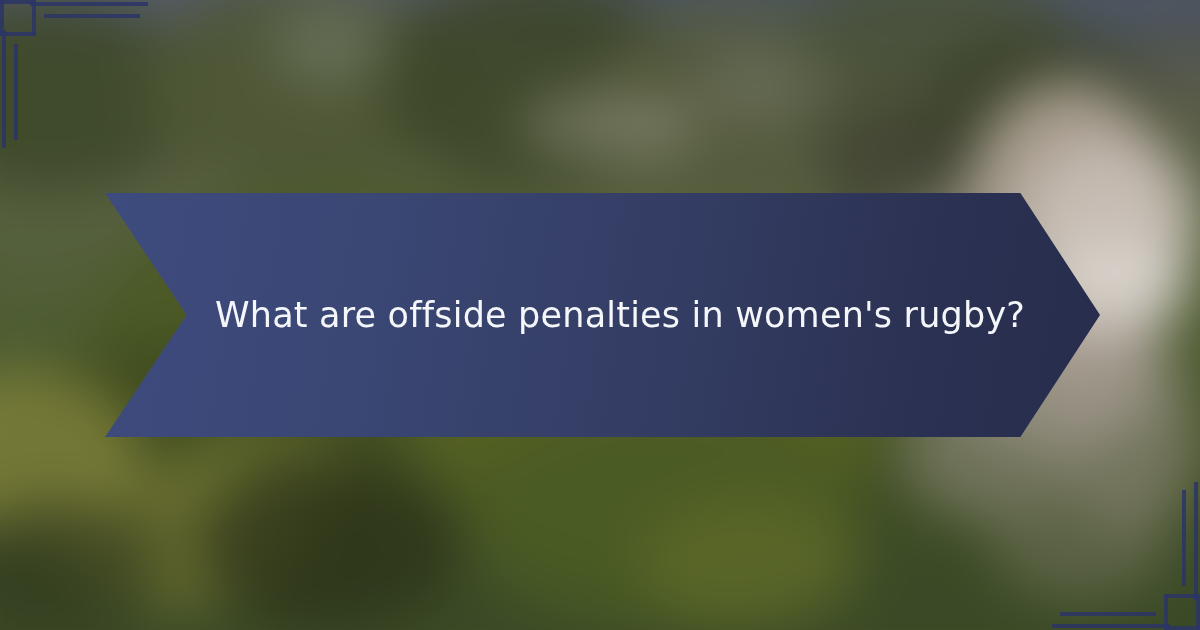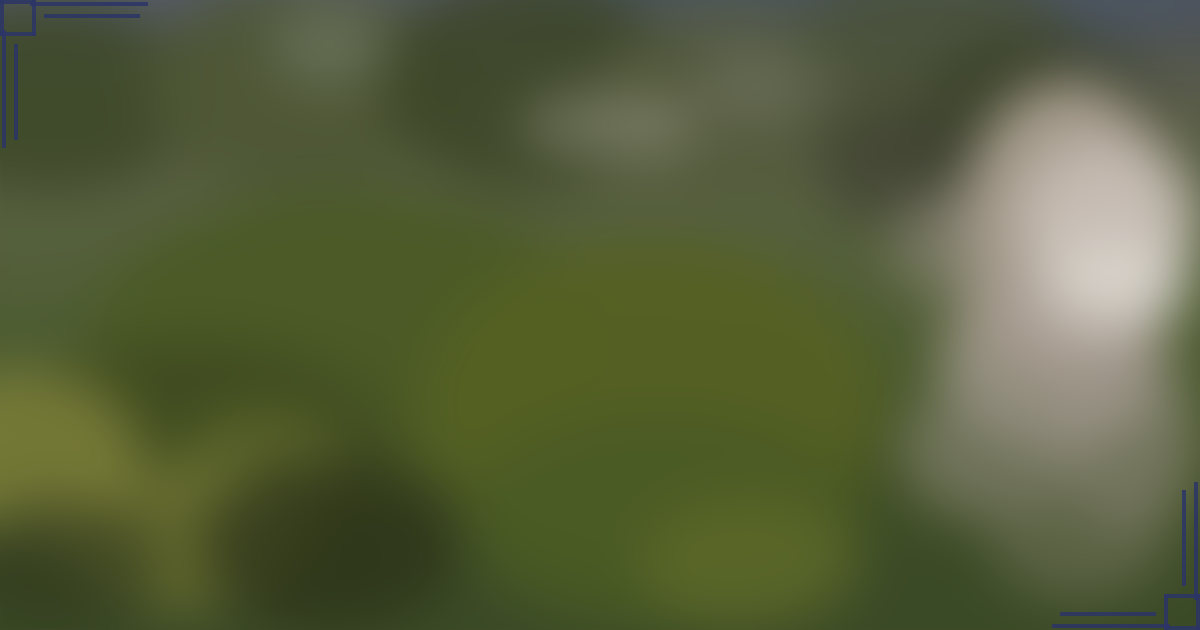--- a/index.html
+++ b/index.html
@@ -181,14 +181,17 @@
     <span class="sq-h1"></span>
     <span class="sq-h2"></span>
     <span class="sq-v1"></span>
     <span class="sq-v2"></span>
     <span class="bk-h"></span>
     <span class="bk-v"></span>
     <span class="in-h"></span>
     <span class="in-v"></span>
   </div>
 
+  <div class="banner">
+    <div class="banner-text">What are offside penalties in women's rugby?</div>
+  </div>
 
 </div>
 
 </body></html>

